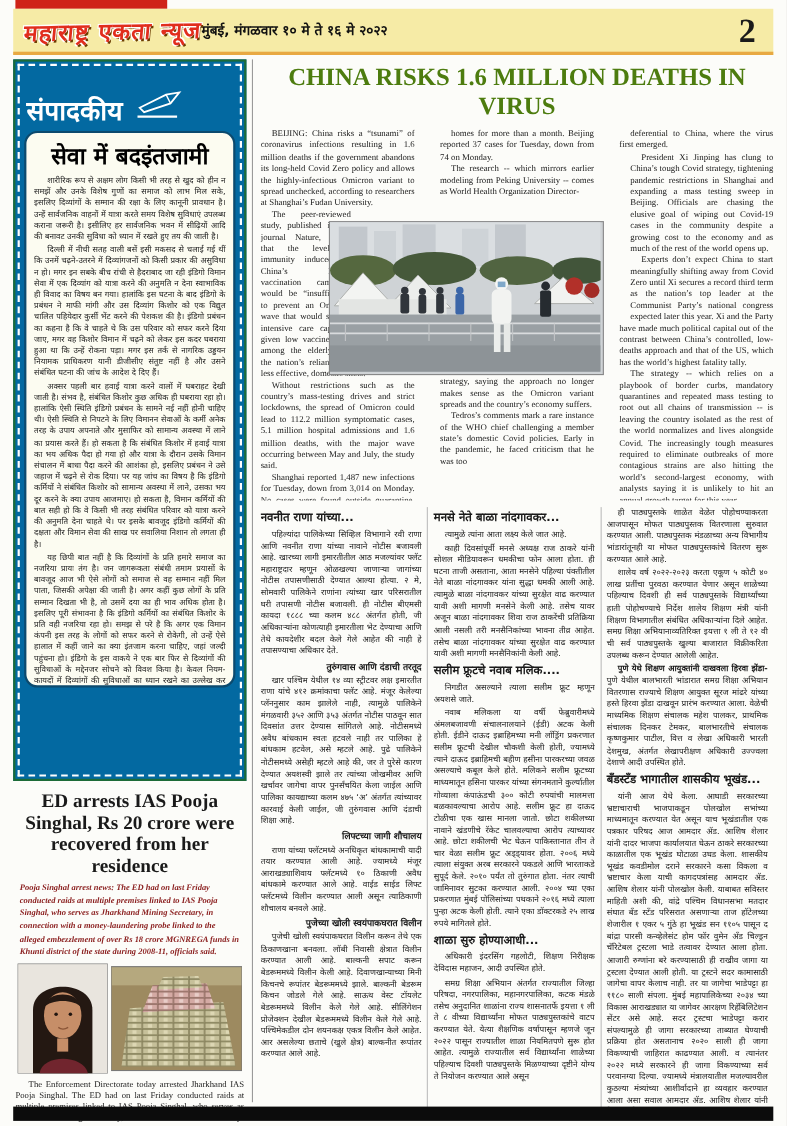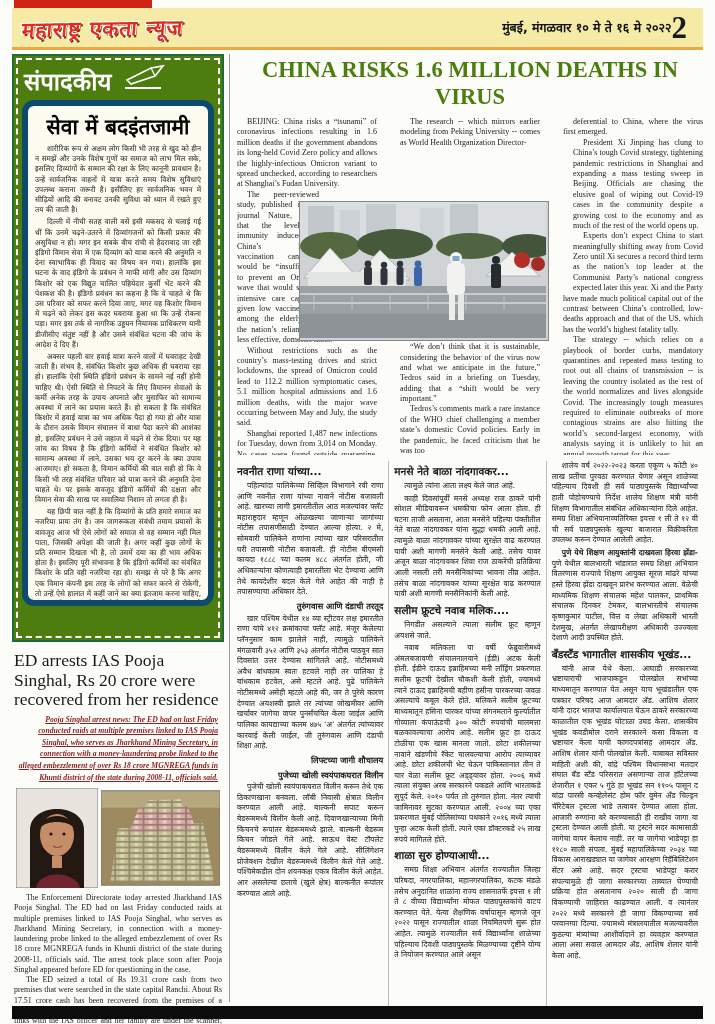--- a/index.html
+++ b/index.html
@@ -5,40 +5,40 @@
   html,body{margin:0;padding:0;}
   body{width:715px;height:1024px;background:#e8e6df;position:relative;overflow:hidden;}
   .page{position:absolute;left:0;top:0;width:715px;height:1024px;background:#fcfcf9;font-family:"Liberation Serif",serif;color:#1a1a1a;}
 
   
   .top-red{position:absolute;left:14px;top:0;width:138px;height:8px;background:#cf2318;}
   .band{position:absolute;left:12px;top:8px;width:691px;height:42px;background:#f6eba6;border-bottom:3px solid #e8a943;display:flex;align-items:center;box-sizing:border-box;}
   .logo{font-family:"DejaVu Sans",sans-serif;font-weight:bold;font-size:21px;color:#e12d1d;
         text-shadow:-1px -1px 0 #fff,1px -1px 0 #fff,-1px 1px 0 #fff,1.5px 1.5px 0 #6b3c00;
         transform:skewX(-6deg) rotate(-1deg);margin-left:10px;letter-spacing:1px;white-space:nowrap;}
-  .dateline{flex:1;text-align:right;font-family:"DejaVu Sans",sans-serif;font-weight:bold;font-size:12.5px;color:#111;}
+  .dateline{flex:1;text-align:left;font-family:"DejaVu Sans",sans-serif;font-weight:bold;font-size:12.5px;color:#111;}
   .pageno{font-size:31px;font-weight:bold;margin-right:16px;line-height:1;}
 
   
   .content{position:absolute;top:54px;left:12px;width:691px;height:948px;display:flex;}
   .left-col{width:218px;border-right:1px solid #9a9a9a;padding-right:5px;box-sizing:border-box;}
   .main-col{flex:1;padding-left:7px;position:relative;box-sizing:border-box;}
 
   
-  .edit-box{height:588px;background:#4d7c0f;border:2px solid #1c6b38;outline:2px dashed #fff;outline-offset:-6px;
-            padding:6px 8px;box-sizing:border-box;}
+  .edit-box{height:656px;background:#0369a1;border:2px solid #1c6b38;outline:2px dashed #fff;outline-offset:-6px;
+            padding:24px 8px;box-sizing:border-box;}
   .edit-head{display:flex;align-items:flex-end;gap:10px;padding:2px 2px 6px;}
   .edit-head-title{color:#fff;font-family:"DejaVu Sans",sans-serif;font-weight:bold;font-size:24px;line-height:1;}
-  .edit-panel{background:#fcfcf1;border-radius:12px;border:6px solid #0c4a6e;padding:5px 7px;height:506px;box-sizing:border-box;overflow:hidden;}
+  .edit-panel{background:#fcfcf1;border-radius:12px;border:2px solid #0c4a6e;padding:5px 7px;height:506px;box-sizing:border-box;overflow:hidden;}
   .edit-title{text-align:center;font-family:"DejaVu Sans",sans-serif;font-weight:bold;font-size:21px;color:#000;margin:1px 0 4px;}
   .edit-text p{font-family:"DejaVu Sans",sans-serif;font-size:7.3px;line-height:1.4;text-align:justify;margin:0 0 2px;text-indent:12px;color:#222;}
 
   
-  .ed-head{font-weight:normal;font-size:17.5px;text-align:left;line-height:1.12;margin:9px 2px 4px;}
-  .ed-stand{color:#8c2222;font-weight:bold;font-style:italic;font-size:7.7px;text-align:right;text-decoration:underline;line-height:1.5;margin:0 6px 5px;}
+  .ed-head{font-weight:bold;font-size:17.5px;text-align:center;line-height:1.12;margin:9px 2px 4px;}
+  .ed-stand{color:#8c2222;font-weight:bold;font-style:italic;font-size:7.7px;text-align:left;line-height:1.5;margin:0 6px 5px;}
   .ed-photos{display:flex;gap:3px;height:100px;margin:2px 4px 5px;}
   .ed-photos svg{display:block;}
   .ed-body p{font-size:7.9px;text-align:justify;line-height:1.3;margin:0;text-indent:12px;}
   .ed-body{overflow:hidden;max-height:150px;margin:0 2px;}
 
   
   .headline{color:#4d7c0f;font-weight:bold;text-align:center;font-size:22.5px;line-height:1.2;margin:2px 0 7px;}
   .article{position:relative;height:338px;display:flex;gap:23px;overflow:hidden;}
   .acol{flex:1;font-size:8px;line-height:1.3;text-align:justify;overflow:hidden;}
   .acol p{margin:0;text-indent:10px;}
@@ -150,24 +150,24 @@
 
       <div class="article">
         <div class="acol">
           <p>BEIJING: China risks a “tsunami” of coronavirus infections resulting in 1.6 million deaths if the government abandons its long-held Covid Zero policy and allows the highly-infectious Omicron variant to spread unchecked, according to researchers at Shanghai’s Fudan University.</p>
           <div class="cut-r"></div>
           <p>The peer-reviewed study, published in the journal Nature, found that the level of immunity induced by China’s March vaccination campaign would be “insufficient” to prevent an Omicron wave that would swamp intensive care capacity, given low vaccine rates among the elderly and the nation’s reliance on less effective, domestic shots.</p>
           <p>Without restrictions such as the country’s mass-testing drives and strict lockdowns, the spread of Omicron could lead to 112.2 million symptomatic cases, 5.1 million hospital admissions and 1.6 million deaths, with the major wave occurring between May and July, the study said.</p>
           <p>Shanghai reported 1,487 new infections for Tuesday, down from 3,014 on Monday. No cases were found outside quarantine. Authorities have indicated they need to see three consecutive days of no community spread before they start easing curbs that have kept millions of people inside their</p>
         </div>
         <div class="acol">
+          <p>homes for more than a month. Beijing reported 37 cases for Tuesday, down from 74 on Monday.</p>
           <p>The research -- which mirrors earlier modeling from Peking University -- comes as World Health Organization Director-</p>
           <div class="cut-f"></div>
           <p>General Tedros Adhanom Ghebreyesus calls on China to rethink its zero-tolerance strategy, saying the approach no longer makes sense as the Omicron variant spreads and the country’s economy suffers.</p>
-          <p>“We don’t think that it is sustainable, considering the behavior of the virus now and what we anticipate in the future,” Tedros said in a briefing on Tuesday, adding that a “shift would be very important.”</p>
           <p>Tedros’s comments mark a rare instance of the WHO chief challenging a member state’s domestic Covid policies. Early in the pandemic, he faced criticism that he was too</p>
         </div>
         <div class="acol">
           <p>deferential to China, where the virus first emerged.</p>
           <div class="cut-l"></div>
           <p>President Xi Jinping has clung to China’s tough Covid strategy, tightening pandemic restrictions in Shanghai and expanding a mass testing sweep in Beijing. Officials are chasing the elusive goal of wiping out Covid-19 cases in the community despite a growing cost to the economy and as much of the rest of the world opens up.</p>
           <p>Experts don’t expect China to start meaningfully shifting away from Covid Zero until Xi secures a record third term as the nation’s top leader at the Communist Party’s national congress expected later this year. Xi and the Party have made much political capital out of the contrast between China’s controlled, low-deaths approach and that of the US, which has the world’s highest fatality tally.</p>
           <p>The strategy -- which relies on a playbook of border curbs, mandatory quarantines and repeated mass testing to root out all chains of transmission -- is leaving the country isolated as the rest of the world normalizes and lives alongside Covid. The increasingly tough measures required to eliminate outbreaks of more contagious strains are also hitting the world’s second-largest economy, with analysts saying it is unlikely to hit an annual growth target for this year.</p>
         </div>
 
@@ -232,36 +232,39 @@
       </div>
 
       <div class="mblock">
 
         <div class="mcol">
           <div class="mhead">नवनीत राणा यांच्या...</div>
           <p>पहिल्यांदा पालिकेच्या सिव्हिल विभागाने रवी राणा आणि नवनीत राणा यांच्या नावाने नोटीस बजावली आहे. खारच्या लागी इमारतीतील आठ मजल्यांवर फ्लॅट महाराष्ट्रदार म्हणून ओळखल्या जाणाऱ्या जागांच्या नोटीस तपासणीसाठी देण्यात आल्या होत्या. २ मे, सोमवारी पालिकेने राणांना त्यांच्या खार परिसरातील घरी तपासणी नोटीस बजावली. ही नोटीस बीएमसी कायदा १८८८ च्या कलम ४८८ अंतर्गत होती, जी अधिकाऱ्यांना कोणत्याही इमारतीला भेट देण्याचा आणि तेथे कायदेशीर बदल केले गेले आहेत की नाही हे तपासण्याचा अधिकार देते.</p>
           <div class="msub">तुरुंगवास आणि दंडाची तरतूद</div>
           <p>खार पश्चिम येथील १४ व्या स्ट्रीटवर लक्ष इमारतीत राणा यांचे ४१२ क्रमांकाचा फ्लॅट आहे. मंजूर केलेल्या प्लॅननुसार काम झालेले नाही, त्यामुळे पालिकेने मंगळवारी ३५२ आणि ३५३ अंतर्गत नोटीस पाठवून सात दिवसांत उत्तर देण्यास सांगितले आहे. नोटीसमध्ये अवैध बांधकाम स्वतः हटवले नाही तर पालिका हे बांधकाम हटवेल, असे म्हटले आहे. पुढे पालिकेने नोटीसमध्ये असेही म्हटले आहे की, जर ते पुरेसे कारण देण्यात अयशस्वी झाले तर त्यांच्या जोखमीवर आणि खर्चावर जागेचा वापर पुनर्संचयित केला जाईल आणि पालिका कायद्याच्या कलम ४७५ ‘अ’ अंतर्गत त्यांच्यावर कारवाई केली जाईल, जी तुरुंगवास आणि दंडाची शिक्षा आहे.</p>
           <div class="msub">लिफ्टच्या जागी शौचालय</div>
+          <p>राणा यांच्या फ्लॅटमध्ये अनधिकृत बांधकामाची यादी तयार करण्यात आली आहे. ज्यामध्ये मंजूर आराखड्याशिवाय फ्लॅटमध्ये १० ठिकाणी अवैध बांधकामे करण्यात आले आहे. वाईड साईड लिफ्ट फ्लॅटमध्ये विलीन करण्यात आली असून त्याठिकाणी शौचालय बनवले आहे.</p>
           <div class="msub">पुजेच्या खोली स्वयंपाकघरात विलीन</div>
           <p>पुजेची खोली स्वयंपाकघरात विलीन करून तेथे एक ठिकाणखाना बनवला. लॉबी निवासी क्षेत्रात विलीन करण्यात आली आहे. बाल्कनी सपाट करून बेडरूममध्ये विलीन केली आहे. दिवाणखान्याच्या मिनी किचनचे रूपांतर बेडरूममध्ये झाले. बाल्कनी बेडरूम किचन जोडले गेले आहे. साऊथ वेस्ट टॉयलेट बेडरूममध्ये विलीन केले गेले आहे. सीलिंगेशन प्रोजेक्शन देखील बेडरूममध्ये विलीन केले गेले आहे. पश्चिमेकडील दोन शयनकक्ष एकत्र विलीन केले आहेत. आर असलेल्या छताचे (खुले क्षेत्र) बाल्कनीत रूपांतर करण्यात आले आहे.</p>
         </div>
 
         <div class="mcol">
           <div class="mhead">मनसे नेते बाळा नांदगावकर...</div>
           <p>त्यामुळे त्यांना आता लक्ष्य केले जात आहे.</p>
           <p>काही दिवसांपूर्वी मनसे अध्यक्ष राज ठाकरे यांनी सोशल मीडियावरून धमकीचा फोन आला होता. ही घटना ताजी असताना, आता मनसेने पहिल्या पंक्तीतील नेते बाळा नांदगावकर यांना सुद्धा धमकी आली आहे. त्यामुळे बाळा नांदगावकर यांच्या सुरक्षेत वाढ करण्यात यावी अशी मागणी मनसेने केली आहे. तसेच यावर अजून बाळा नांदगावकर शिवा राज ठाकरेंची प्रतिक्रिया आली नसली तरी मनसैनिकांच्या भावना तीव्र आहेत. तसेच बाळा नांदगावकर यांच्या सुरक्षेत वाढ करण्यात यावी अशी मागणी मनसैनिकांनी केली आहे.</p>
           <div class="mhead">सलीम फ्रूटचे नवाब मलिक....</div>
           <p>निगडीत असल्याने त्याला सलीम फ्रूट म्हणून अयशसे जाते.</p>
           <p>नवाब मलिकला या वर्षी फेब्रुवारीमध्ये अंमलबजावणी संचालनालयाने (ईडी) अटक केली होती. ईडीने दाऊद इब्राहिमच्या मनी लाँड्रिंग प्रकरणात सलीम फ्रूटची देखील चौकशी केली होती, ज्यामध्ये त्याने दाऊद इब्राहिमची बहीण हसीना पारकरच्या जवळ असल्याचे कबूल केले होते. मलिकने सलीम फ्रूटच्या माध्यमातून हसिना पारकर यांच्या संगनमताने कुर्ल्यातील गोव्याला कंपाऊंडची ३०० कोटी रुपयांची मालमत्ता बळकावल्याचा आरोप आहे. सलीम फ्रूट हा दाऊद टोळीचा एक खास मानला जातो. छोटा शकीलच्या नावाने खंडणीचे रॅकेट चालवल्याचा आरोप त्याच्यावर आहे. छोटा शकीलची भेट घेऊन पाकिस्तानात तीन ते चार वेळा सलीम फ्रूट अड्ड्यावर होता. २००६ मध्ये त्याला संयुक्त अरब सरकारने पकडले आणि भारताकडे सुपूर्द केले. २०१० पर्यंत तो तुरुंगात होता. नंतर त्याची जामिनावर सुटका करण्यात आली. २००४ च्या एका प्रकरणात मुंबई पोलिसांच्या पथकाने २०१६ मध्ये त्याला पुन्हा अटक केली होती. त्याने एका डॉक्टरकडे २५ लाख रुपये मागितले होते.</p>
           <div class="mhead">शाळा सुरु होण्याआधी...</div>
+          <p>अधिकारी इंदरसिंग गहलोटी, शिक्षण निरीक्षक देविदास महाजन, आदी उपस्थित होते.</p>
           <p>समग्र शिक्षा अभियान अंतर्गत राज्यातील जिल्हा परिषदा, नगरपालिका, महानगरपालिका, कटक मंडळे तसेच अनुदानित शाळांना राज्य शासनातर्फे इयत्ता १ ली ते ८ वीच्या विद्यार्थ्यांना मोफत पाठ्यपुस्तकांचे वाटप करण्यात येते. येत्या शैक्षणिक वर्षापासून म्हणजे जून २०२२ पासून राज्यातील शाळा नियमितपणे सुरू होत आहेत. त्यामुळे राज्यातील सर्व विद्यार्थ्यांना शाळेच्या पहिल्याच दिवशी पाठ्यपुस्तके मिळण्याच्या दृष्टीने योग्य ते नियोजन करण्यात आले असून</p>
         </div>
 
         <div class="mcol">
+          <p>ही पाठ्यपुस्तके शाळेत वेळेत पोहोचण्याकरता आजपासून मोफत पाठ्यपुस्तक वितरणाला सुरुवात करण्यात आली. पाठ्यपुस्तक मंडळाच्या अन्य विभागीय भांडारांतूनही या मोफत पाठ्यपुस्तकांचे वितरण सुरू करण्यात आले आहे.</p>
           <p>शालेय वर्ष २०२२-२०२३ करता एकूण ५ कोटी ४० लाख प्रतींचा पुरवठा करण्यात येणार असून शाळेच्या पहिल्याच दिवशी ही सर्व पाठ्यपुस्तके विद्यार्थ्यांच्या हाती पोहोचण्याचे निर्देश शालेय शिक्षण मंत्री यांनी शिक्षण विभागातील संबंधित अधिकाऱ्यांना दिले आहेत. समग्र शिक्षा अभियानाव्यतिरिक्त इयत्ता १ ली ते १२ वी ची सर्व पाठ्यपुस्तके खुल्या बाजारात विक्रीकरिता उपलब्ध करून देण्यात आलेली आहेत.</p>
           <p><span class="mlead">पुणे येथे शिक्षण आयुक्तांनी दाखवला हिरवा झेंडा-</span><span> पुणे येथील बालभारती भांडारात समग्र शिक्षा अभियान वितरणास राज्याचे शिक्षण आयुक्त सूरज मांढरे यांच्या हस्ते हिरवा झेंडा दाखवून प्रारंभ करण्यात आला. वेळेची माध्यमिक शिक्षण संचालक महेश पालकर, प्राथमिक संचालक दिनकर टेमकर, बालभारतीचे संचालक कृष्णकुमार पाटील, वित्त व लेखा अधिकारी भारती देशमुख, अंतर्गत लेखापरीक्षण अधिकारी उज्ज्वला देशाणे आदी उपस्थित होते.</span></p>
           <div class="mhead">बँडस्टँड भागातील शासकीय भूखंड...</div>
           <p>यांनी आज येथे केला. आघाडी सरकारच्या भ्रष्टाचाराची भाजपाकडून पोलखोल सभांच्या माध्यमातून करण्यात येत असून याच भूखंडातील एक पत्रकार परिषद आज आमदार ॲड. आशिष शेलार यांनी दादर भाजपा कार्यालयात घेऊन ठाकरे सरकारच्या काळातील एक भूखंड घोटाळा उघड केला. शासकीय भूखंड कवडीमोल दराने सरकारने कसा विकला व भ्रष्टाचार केला याची कागदपत्रांसह आमदार ॲड. आशिष शेलार यांनी पोलखोल केली. याबाबत सविस्तर माहिती अशी की, वांद्रे पश्चिम विधानसभा मतदार संघात बँड स्टँड परिसरात असणाऱ्या ताज हॉटेलच्या शेजारील १ एकर ५ गुंठे हा भूखंड सन ११०५ पासून द बांद्रा पारसी कन्व्हेलेसंट होम फॉर वुमेन अँड चिल्ड्रन चॅरिटेबल ट्रस्टला भाडे तत्वावर देण्यात आला होता. आजारी रुग्णांना बरे करण्यासाठी ही राखीव जागा या ट्रस्टला देण्यात आली होती. या ट्रस्टने सदर कामासाठी जागेचा वापर केलाच नाही. तर या जागेचा भाडेपट्टा हा ११८० साली संपला. मुंबई महापालिकेच्या २०३४ च्या विकास आराखड्यात या जागेवर आरक्षण रिहॅबिलिटेशन सेंटर असे आहे. सदर ट्रस्टचा भाडेपट्टा करार संपल्यामुळे ही जागा सरकारच्या ताब्यात घेण्याची प्रक्रिया होत असतानाच २०२० साली ही जागा विकण्याची जाहिरात काढण्यात आली. व त्यानंतर २०२२ मध्ये सरकारने ही जागा विकण्याच्या सर्व परवानग्या दिल्या. ज्यामध्ये मंत्रालयातील मजल्यावरील कुठल्या मंत्र्यांच्या आशीर्वादाने हा व्यवहार करण्यात आला असा सवाल आमदार ॲड. आशिष शेलार यांनी केला आहे.</p>
         </div>
 
       </div>
     </div>
   </div>
 

